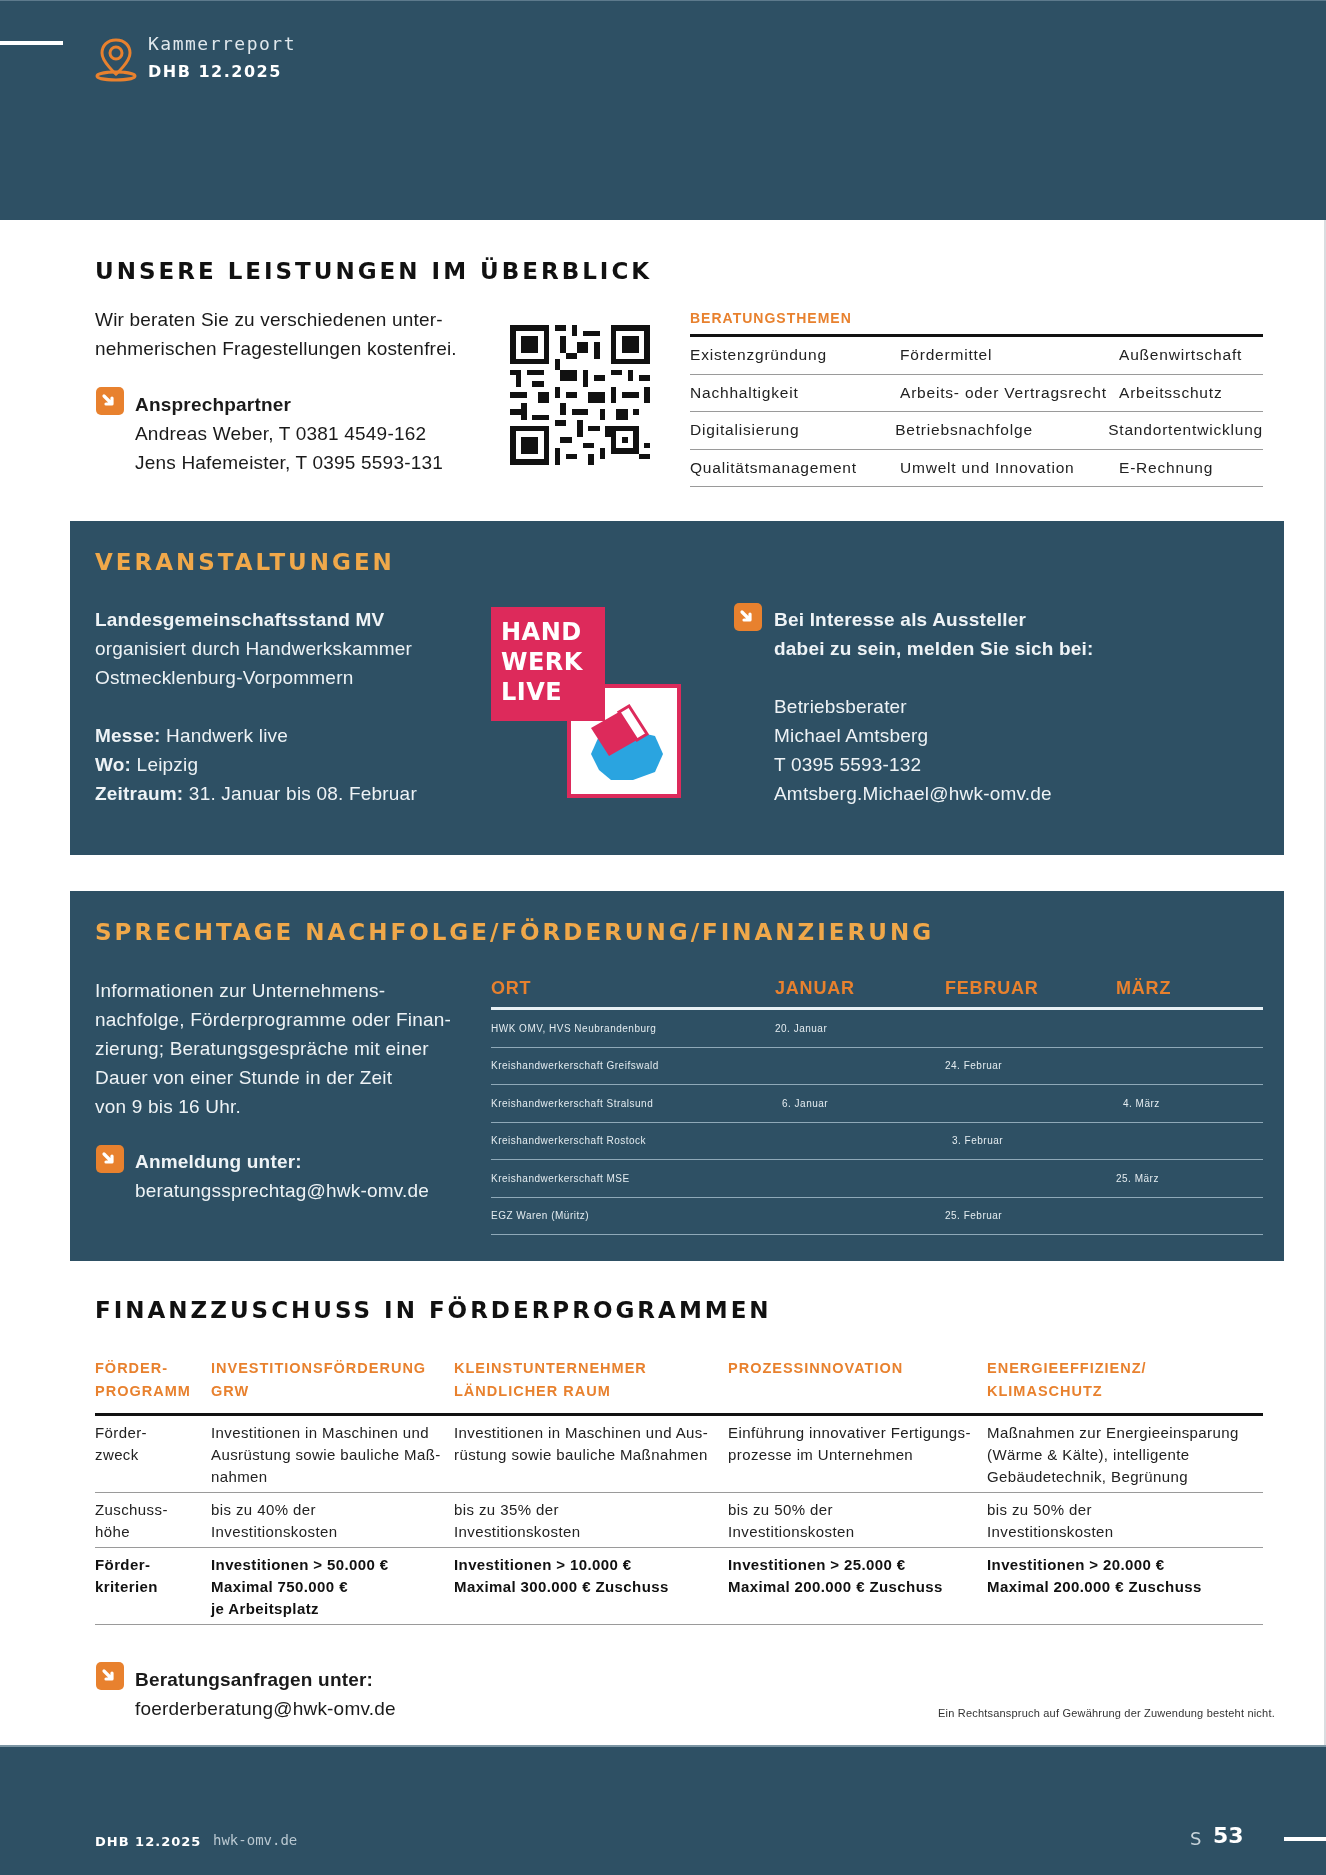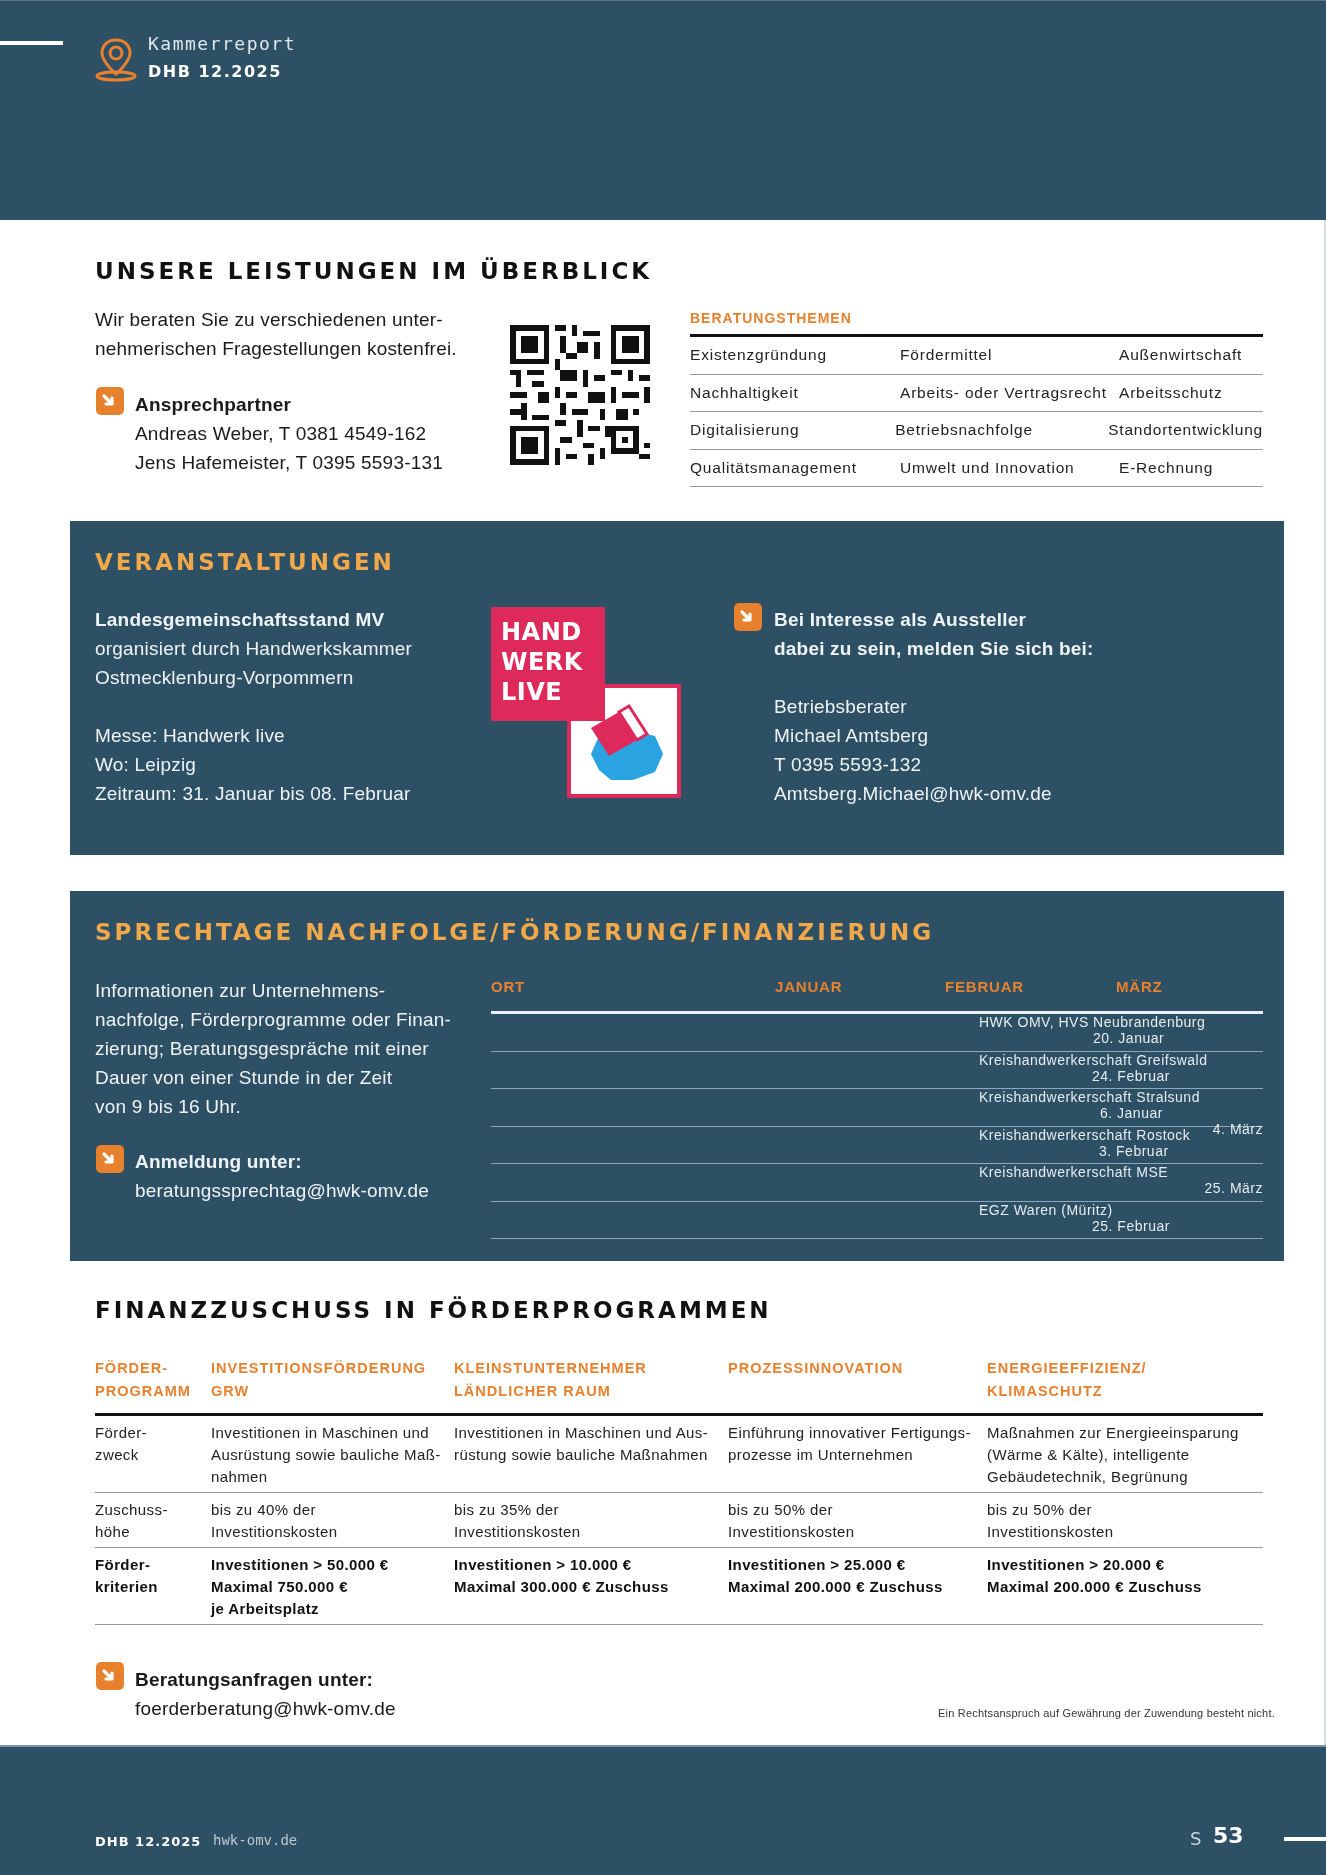--- a/index.html
+++ b/index.html
@@ -17,21 +17,21 @@
 
   
   .h-title { position: absolute; font-family: "DejaVu Sans", sans-serif; font-weight: bold; letter-spacing: 3px; }
   .h-dark { color: #111; font-size: 23px; }
   .h-orange { color: #f0a84a; font-size: 23px; }
 
   .arrow-box { position: absolute; width: 28px; height: 28px; background: #e8812e; border-radius: 5px; }
   .arrow-box svg { position: absolute; left: 4px; top: 4px; }
 
   .txt { position: absolute; font-size: 19px; line-height: 29px; letter-spacing: 0.2px; }
-  .txt b { font-weight: normal; }
+  .txt b { font-weight: bold; }
   .white { color: #eef3f6; }
 
   
   .bt-head { position: absolute; left: 690px; top: 310px; color: #e8812e; font-weight: bold; font-size: 14px; letter-spacing: 1px; }
   .bt-table { position: absolute; left: 690px; top: 334px; width: 573px; border-top: 3px solid #111; }
   .bt-row { display: flex; height: 37.5px; align-items: center; border-bottom: 1.5px solid #9a9a9a; font-size: 15.5px; letter-spacing: 0.8px; color: #222; }
   .bt-row span:nth-child(1) { width: 177px; }
   .bt-row span:nth-child(2) { width: 219px; margin-left: 33px; }
   .bt-row span:nth-child(3) { flex: 1; }
 
@@ -39,22 +39,22 @@
 
   
   .dark-box { position: absolute; left: 70px; width: 1214px; background: #2e5064; }
 
   
   .hwl-red { position: absolute; left: 491px; top: 607px; width: 114px; height: 114px; background: #dd2a5b; color: #fff; font-family: "DejaVu Sans", sans-serif; font-weight: bold; font-size: 24px; line-height: 30px; padding: 10px 0 0 10px; letter-spacing: 0.5px; }
   .hwl-white { position: absolute; left: 567px; top: 684px; width: 114px; height: 114px; background: #fff; border: 4px solid #dd2a5b; }
 
   
   .sp-table { position: absolute; left: 491px; top: 978px; width: 772px; }
-  .sp-head { display: flex; height 27px; color: #e8812e; font-weight: bold; font-size: 15px; letter-spacing: 0.8px; padding-bottom: 16px; border-bottom: 3px solid #e8f0f4; }
-  .sp-row { display: flex; height: 37.5px; align-items: flex-end; border-bottom: 1.5px solid #8fa9b8; color: #e4ecf0; font-size: 14px; letter-spacing: 0.5px; flex-direction: column; }
+  .sp-head { display: flex; height 27px; color: #e8812e; font-weight: bold; font-size: 18px; letter-spacing: 0.8px; padding-bottom: 8px; border-bottom: 3px solid #e8f0f4; }
+  .sp-row { display: flex; height: 37.5px; align-items: center; border-bottom: 1.5px solid #8fa9b8; color: #e4ecf0; font-size: 10px; letter-spacing: 0.5px; }
   .sp-c1 { width: 284px; }
   .sp-c2 { width: 170px; }
   .sp-c3 { width: 171px; }
   .sp-c4 { flex: 1; }
   .sp-row .sp-c2, .sp-row .sp-c3, .sp-row .sp-c4 { padding-left: 0; }
 
   
   .fz-table { position: absolute; left: 95px; top: 1357px; width: 1168px; }
   .fz-head { display: flex; color: #e8812e; font-weight: bold; font-size: 14.5px; line-height: 23px; letter-spacing: 1px; padding-bottom: 10px; border-bottom: 3px solid #111; }
   .fz-row { display: flex; font-size: 15px; line-height: 22px; letter-spacing: 0.4px; color: #222; border-bottom: 1.5px solid #9a9a9a; padding: 6px 0 4px; }

